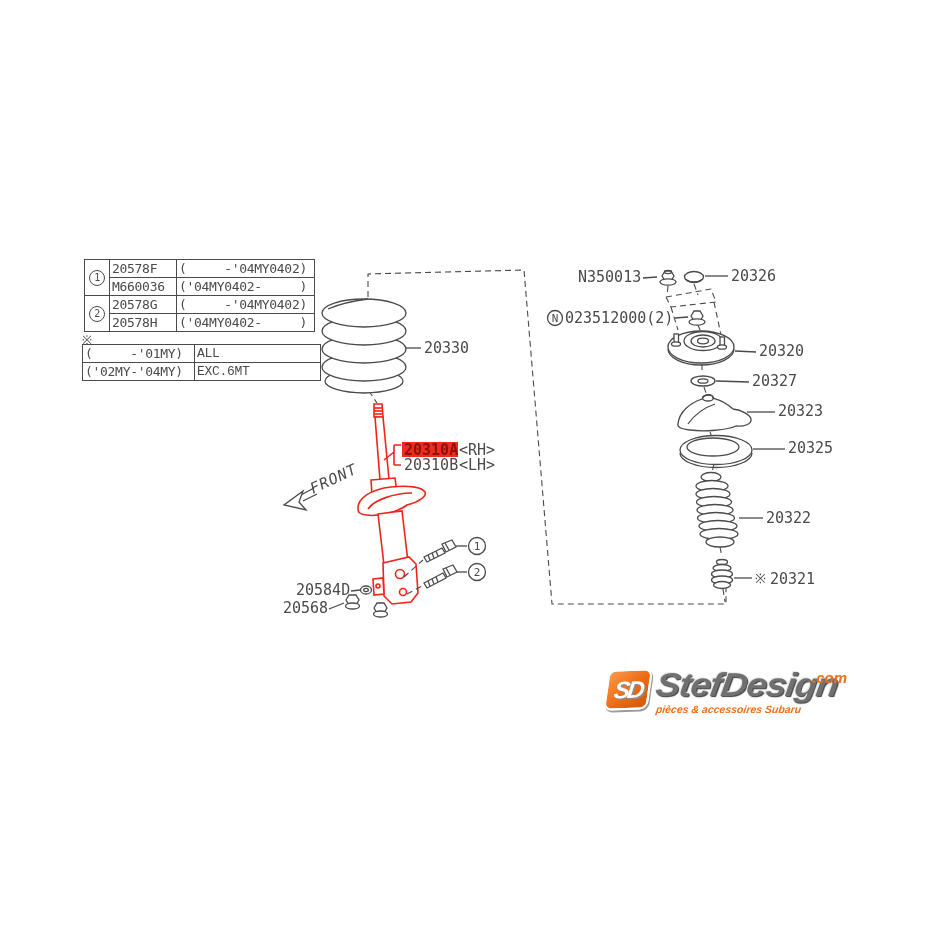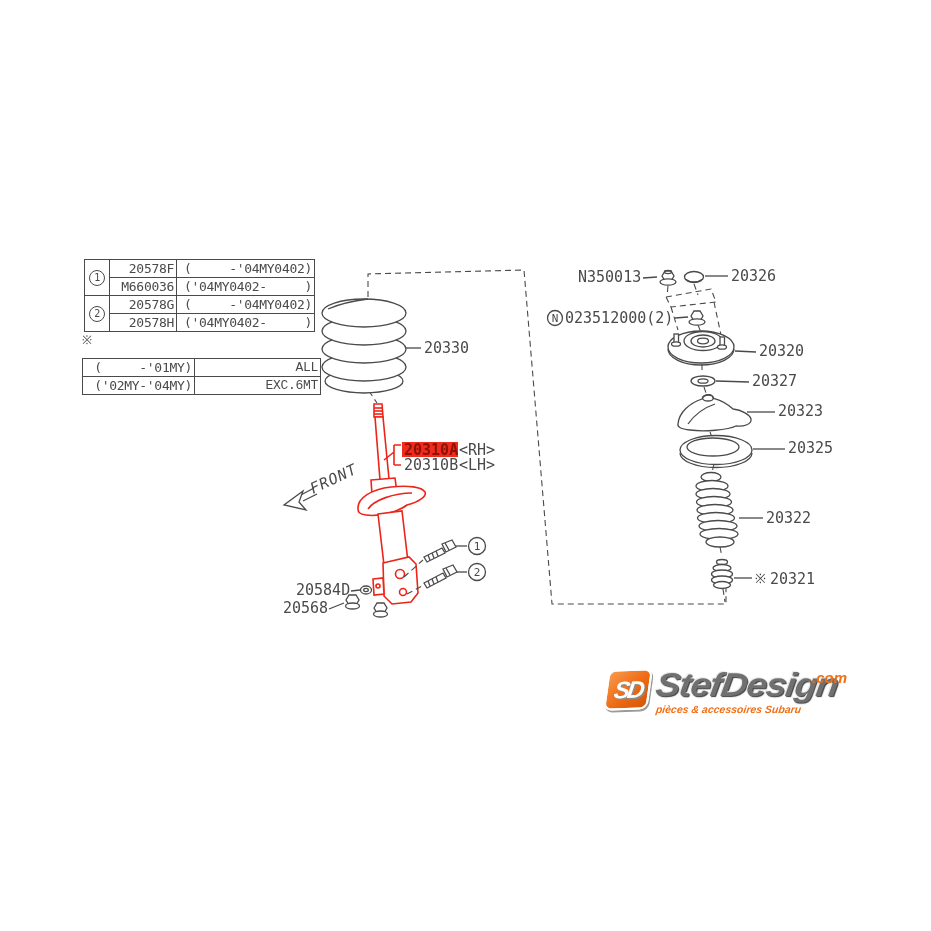--- a/index.html
+++ b/index.html
@@ -1,26 +1,26 @@
 <!DOCTYPE html>
 <html><head>
 <meta charset="utf-8">
 <style>
   html,body{margin:0;padding:0;background:#ffffff;}
   .stage{position:relative;width:931px;height:931px;background:#ffffff;overflow:hidden;
          font-family:"DejaVu Sans Mono",monospace;color:#4a4a4a;}
   
   table.spec{position:absolute;border-collapse:collapse;table-layout:fixed;
              font-family:"DejaVu Sans Mono",monospace;font-size:13px;letter-spacing:-0.3px;color:#4a4a4a;}
-  table.spec td{border:1px solid #4a4a4a;height:17px;padding:0 2px;white-space:pre;overflow:hidden;text-align:right;}
+  table.spec td{border:1px solid #4a4a4a;height:17px;padding:0 2px;white-space:pre;overflow:hidden;}
   #bolt-table{left:84px;top:259px;}
   #bolt-table td.c-badge{width:20px;text-align:center;}
   #bolt-table td.c-part{width:62px;}
   #bolt-table td.c-range{width:133px;}
-  #app-table{left:82px;top:358px;}
+  #app-table{left:82px;top:344px;}
   #app-table td.c-range{width:107px;}
   #app-table td.c-val{width:121px;font-family:Liberation Mono, monospace;}
   .circle-badge{display:inline-block;width:14px;height:14px;border:1px solid #4a4a4a;border-radius:50%;
                 font-size:10px;line-height:14px;text-align:center;}
   .note-marker{position:absolute;left:82px;top:331px;font-size:12px;color:#4a4a4a;}
   
   svg#diagram{position:absolute;left:0;top:0;}
   .ln{stroke:#4a4a4a;stroke-width:1.3;fill:none;}
   .lnf{stroke:#4a4a4a;stroke-width:1.3;fill:#ffffff;}
   .dash{stroke:#4a4a4a;stroke-width:1.1;fill:none;stroke-dasharray:6 4;}

